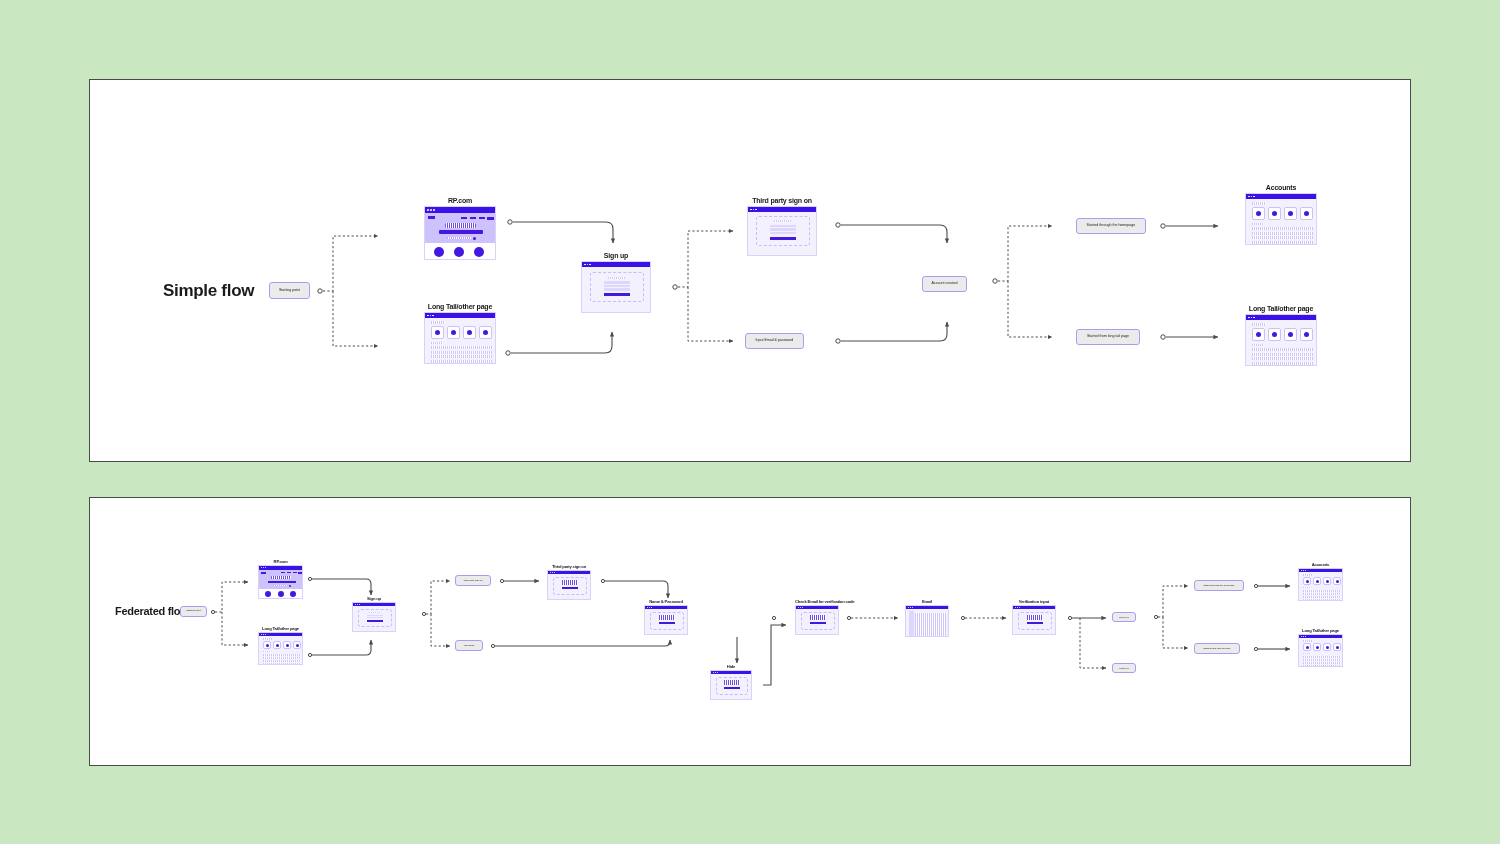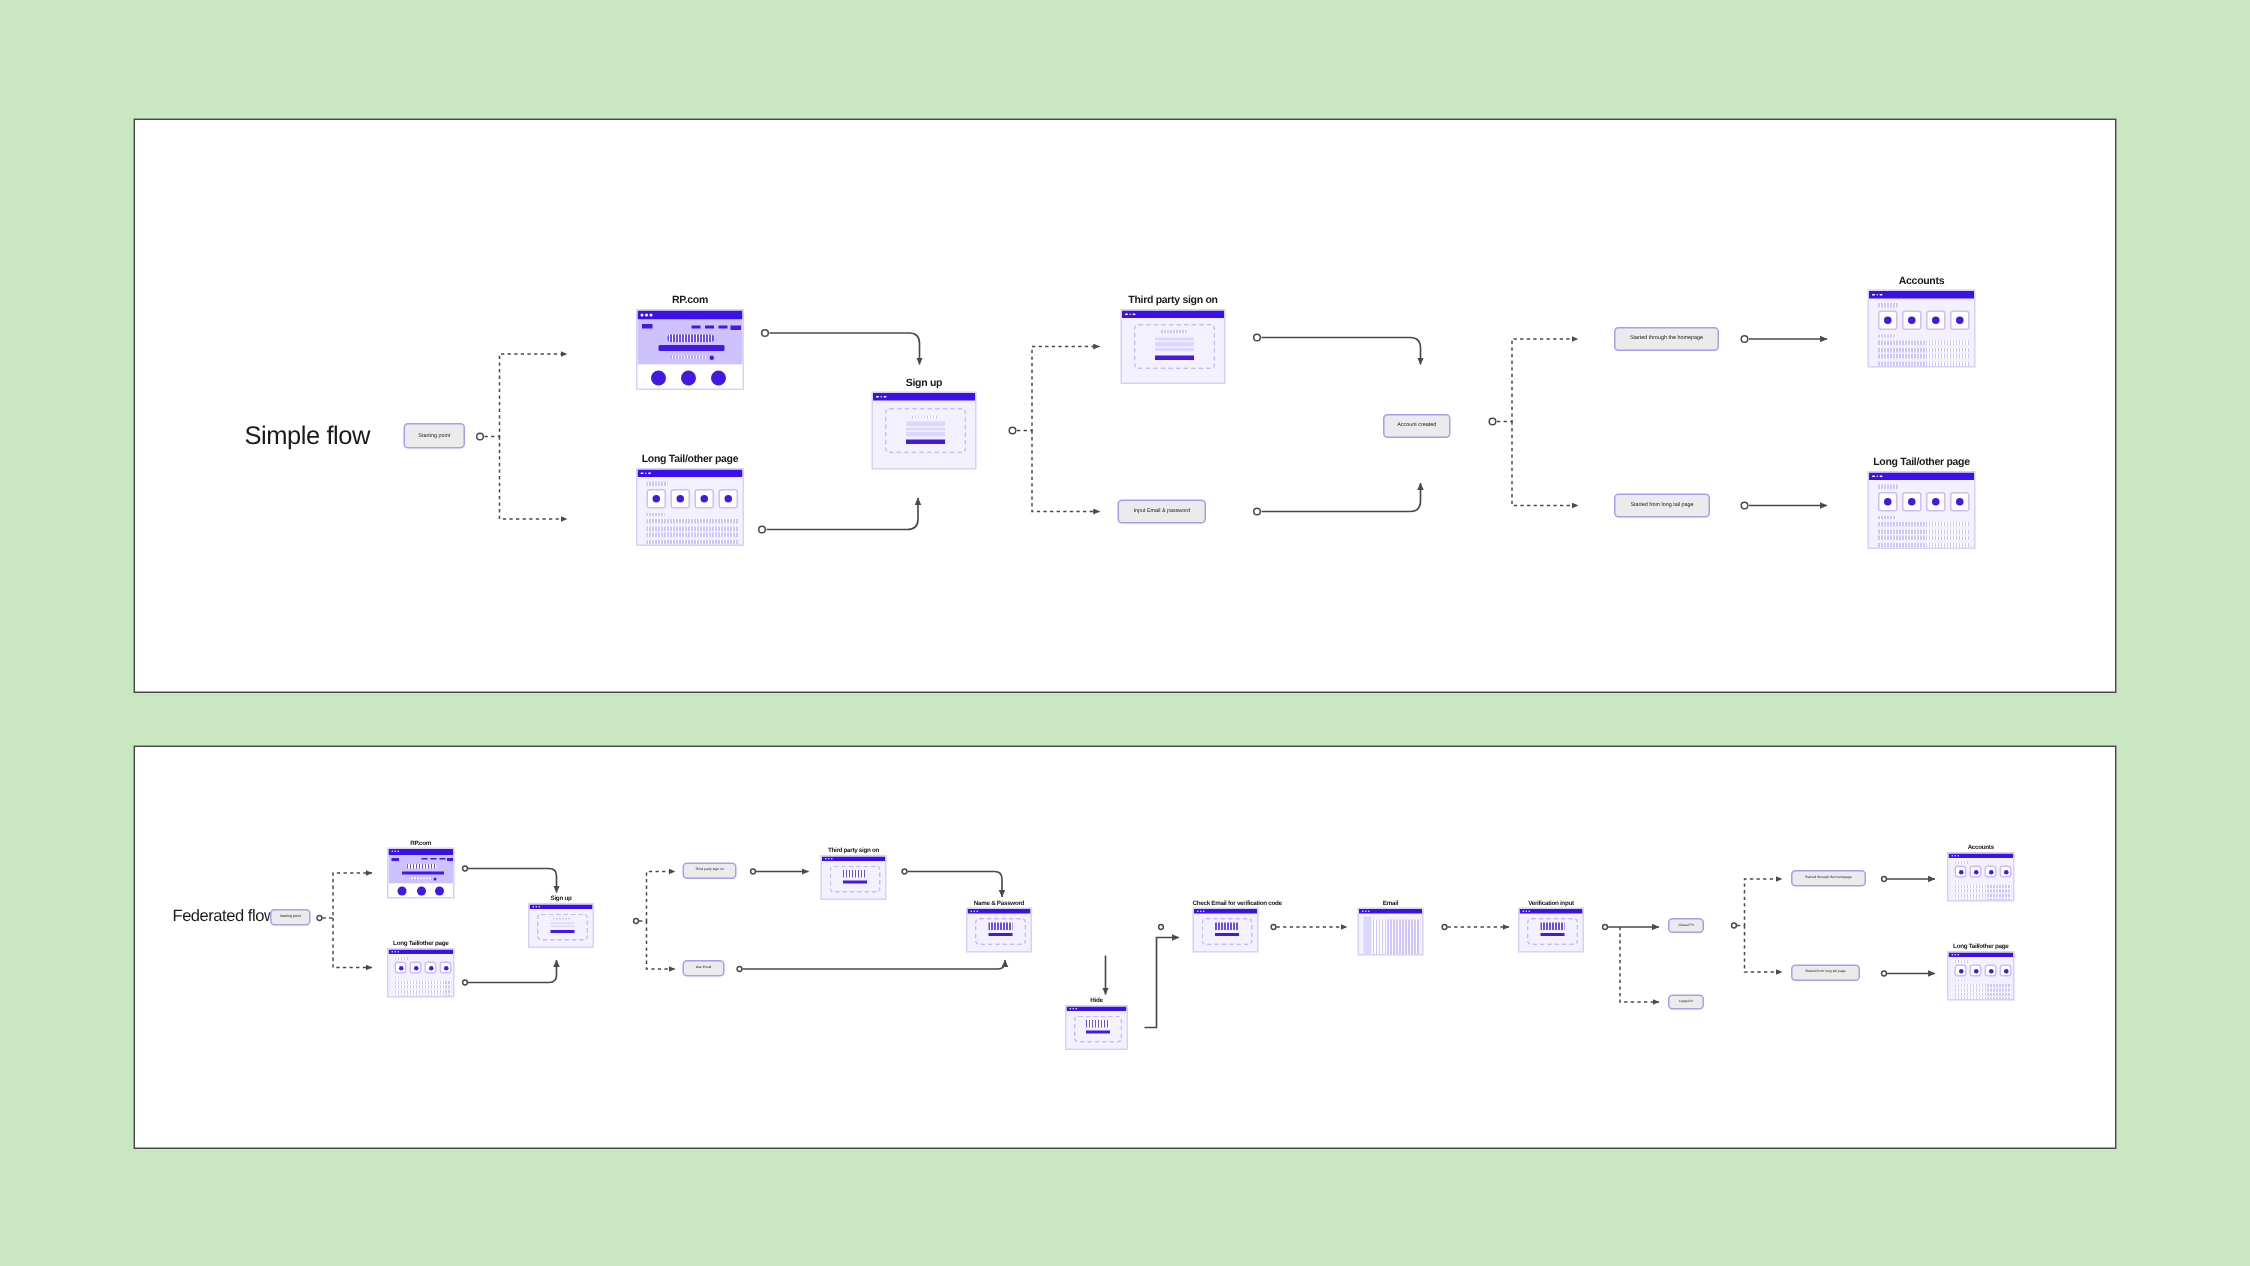--- a/index.html
+++ b/index.html
@@ -14,21 +14,21 @@
     position:absolute;
     background:#ffffff;
     border:1.5px solid #4a4a4a;
     box-sizing:border-box;
   }
   #panel-simple{left:89px;top:79px;width:1322px;height:383px;}
   #panel-federated{left:89px;top:497px;width:1322px;height:269px;}
 
   .flow-title{
     position:absolute;
-    font-weight:normal;
+    font-weight:bold;
     color:#1a1a1a;
     white-space:nowrap;
     letter-spacing:-0.3px;
   }
   #title-simple{left:163px;top:281px;font-size:17px;}
   #title-federated{left:115px;top:605px;font-size:11px;}
 
   
   .pill{
     position:absolute;

